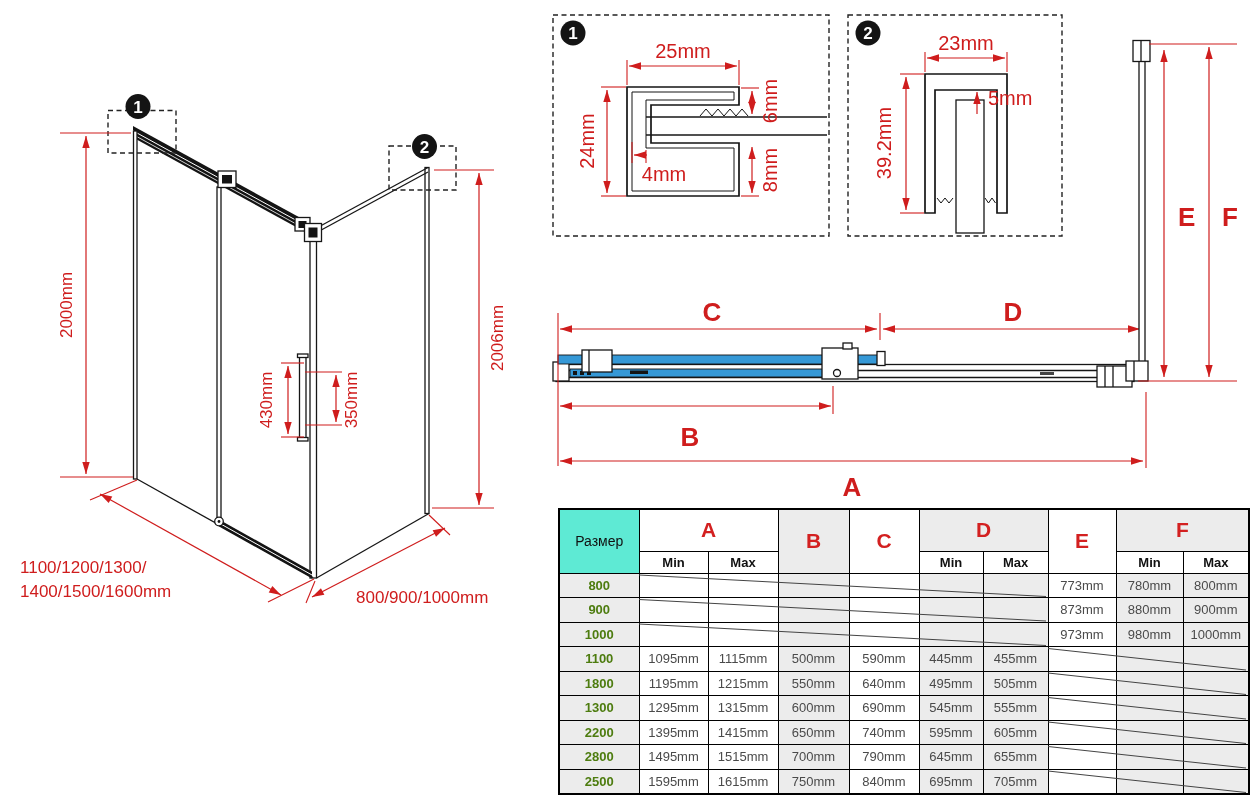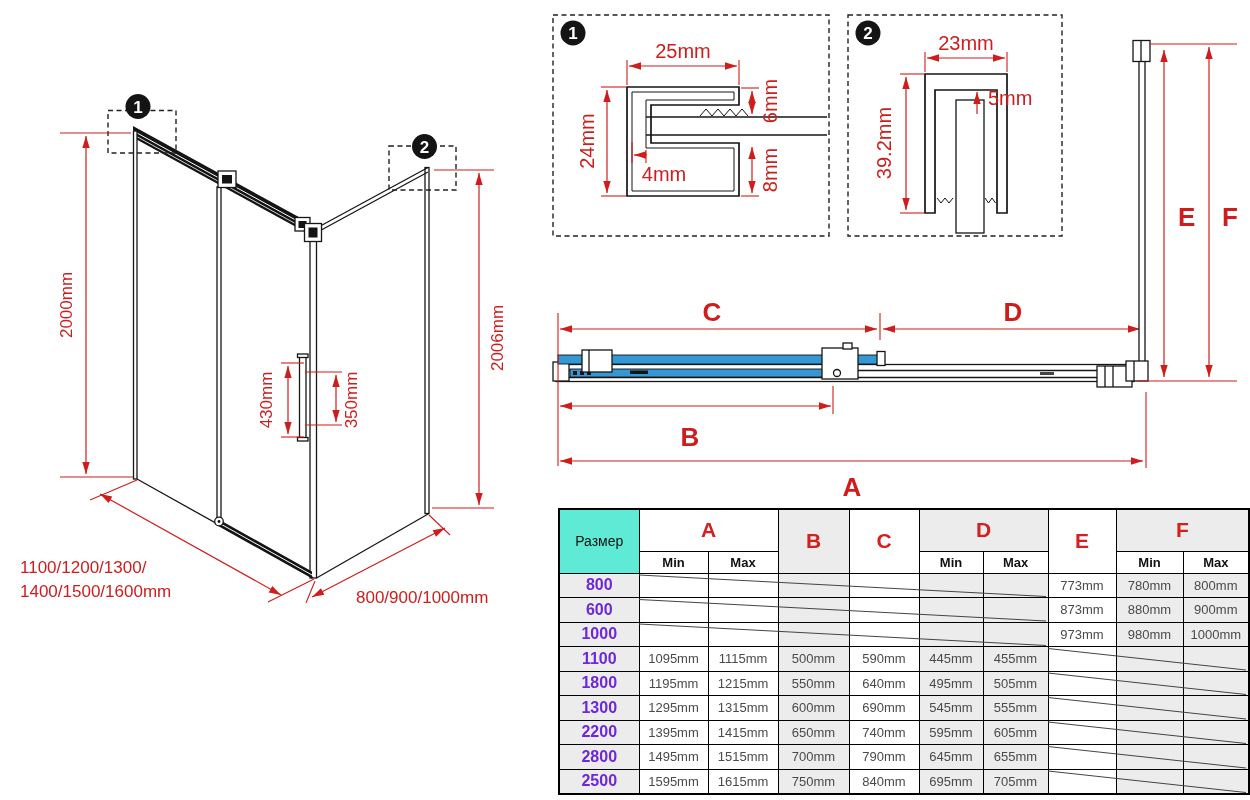--- a/index.html
+++ b/index.html
@@ -18,21 +18,21 @@
   .badgetxt{fill:#fff;font-size:17px;font-weight:bold;text-anchor:middle;}
   
   .dimtable{position:absolute;left:558px;top:508px;width:690px;border-collapse:collapse;table-layout:fixed;border:2px solid #000;}
   .dimtable th,.dimtable td{border:1px solid #000;padding:0;text-align:center;vertical-align:middle;overflow:hidden;}
   .dimtable thead tr.r1{height:42px;}
   .dimtable thead tr.r2{height:22px;}
   .dimtable tbody tr{height:24.5px;}
   th.size{font-size:14px;font-weight:normal;color:#111;background:#5eead4;}
   th.grp{color:#d32020;font-size:21px;font-weight:bold;}
   th.mm{font-size:13px;color:#111;background:#fff;}
-  td.sz{font-size:16px;font-weight:bold;color:#6d28d9;background:#ececec;}
+  td.sz{font-size:13px;font-weight:bold;color:#4d7c0f;background:#ececec;}
   td.val{font-size:13px;color:#4a4a4a;background:#fff;}
   .sh{background:#ececec !important;}
   #tbl-overlay{position:absolute;left:558px;top:508px;pointer-events:none;}
 </style>
 </head>
 <body>
 
 <div id="page">
 
 <svg id="draw" width="1250" height="800" viewBox="0 0 1250 800">
@@ -280,21 +280,21 @@
           <td class="val"></td>
       <td class="val sh"></td>
           <td class="val"></td>
       <td class="val sh"></td>
           <td class="val sh"></td>
       <td class="val">773mm</td>
       <td class="val sh">780mm</td>
           <td class="val sh">800mm</td>
     </tr>
     <tr>
-      <td class="sz">600</td>
+      <td class="sz">900</td>
       <td class="val"></td>
           <td class="val"></td>
       <td class="val sh"></td>
           <td class="val"></td>
       <td class="val sh"></td>
           <td class="val sh"></td>
       <td class="val">873mm</td>
       <td class="val sh">880mm</td>
           <td class="val sh">900mm</td>
     </tr>

